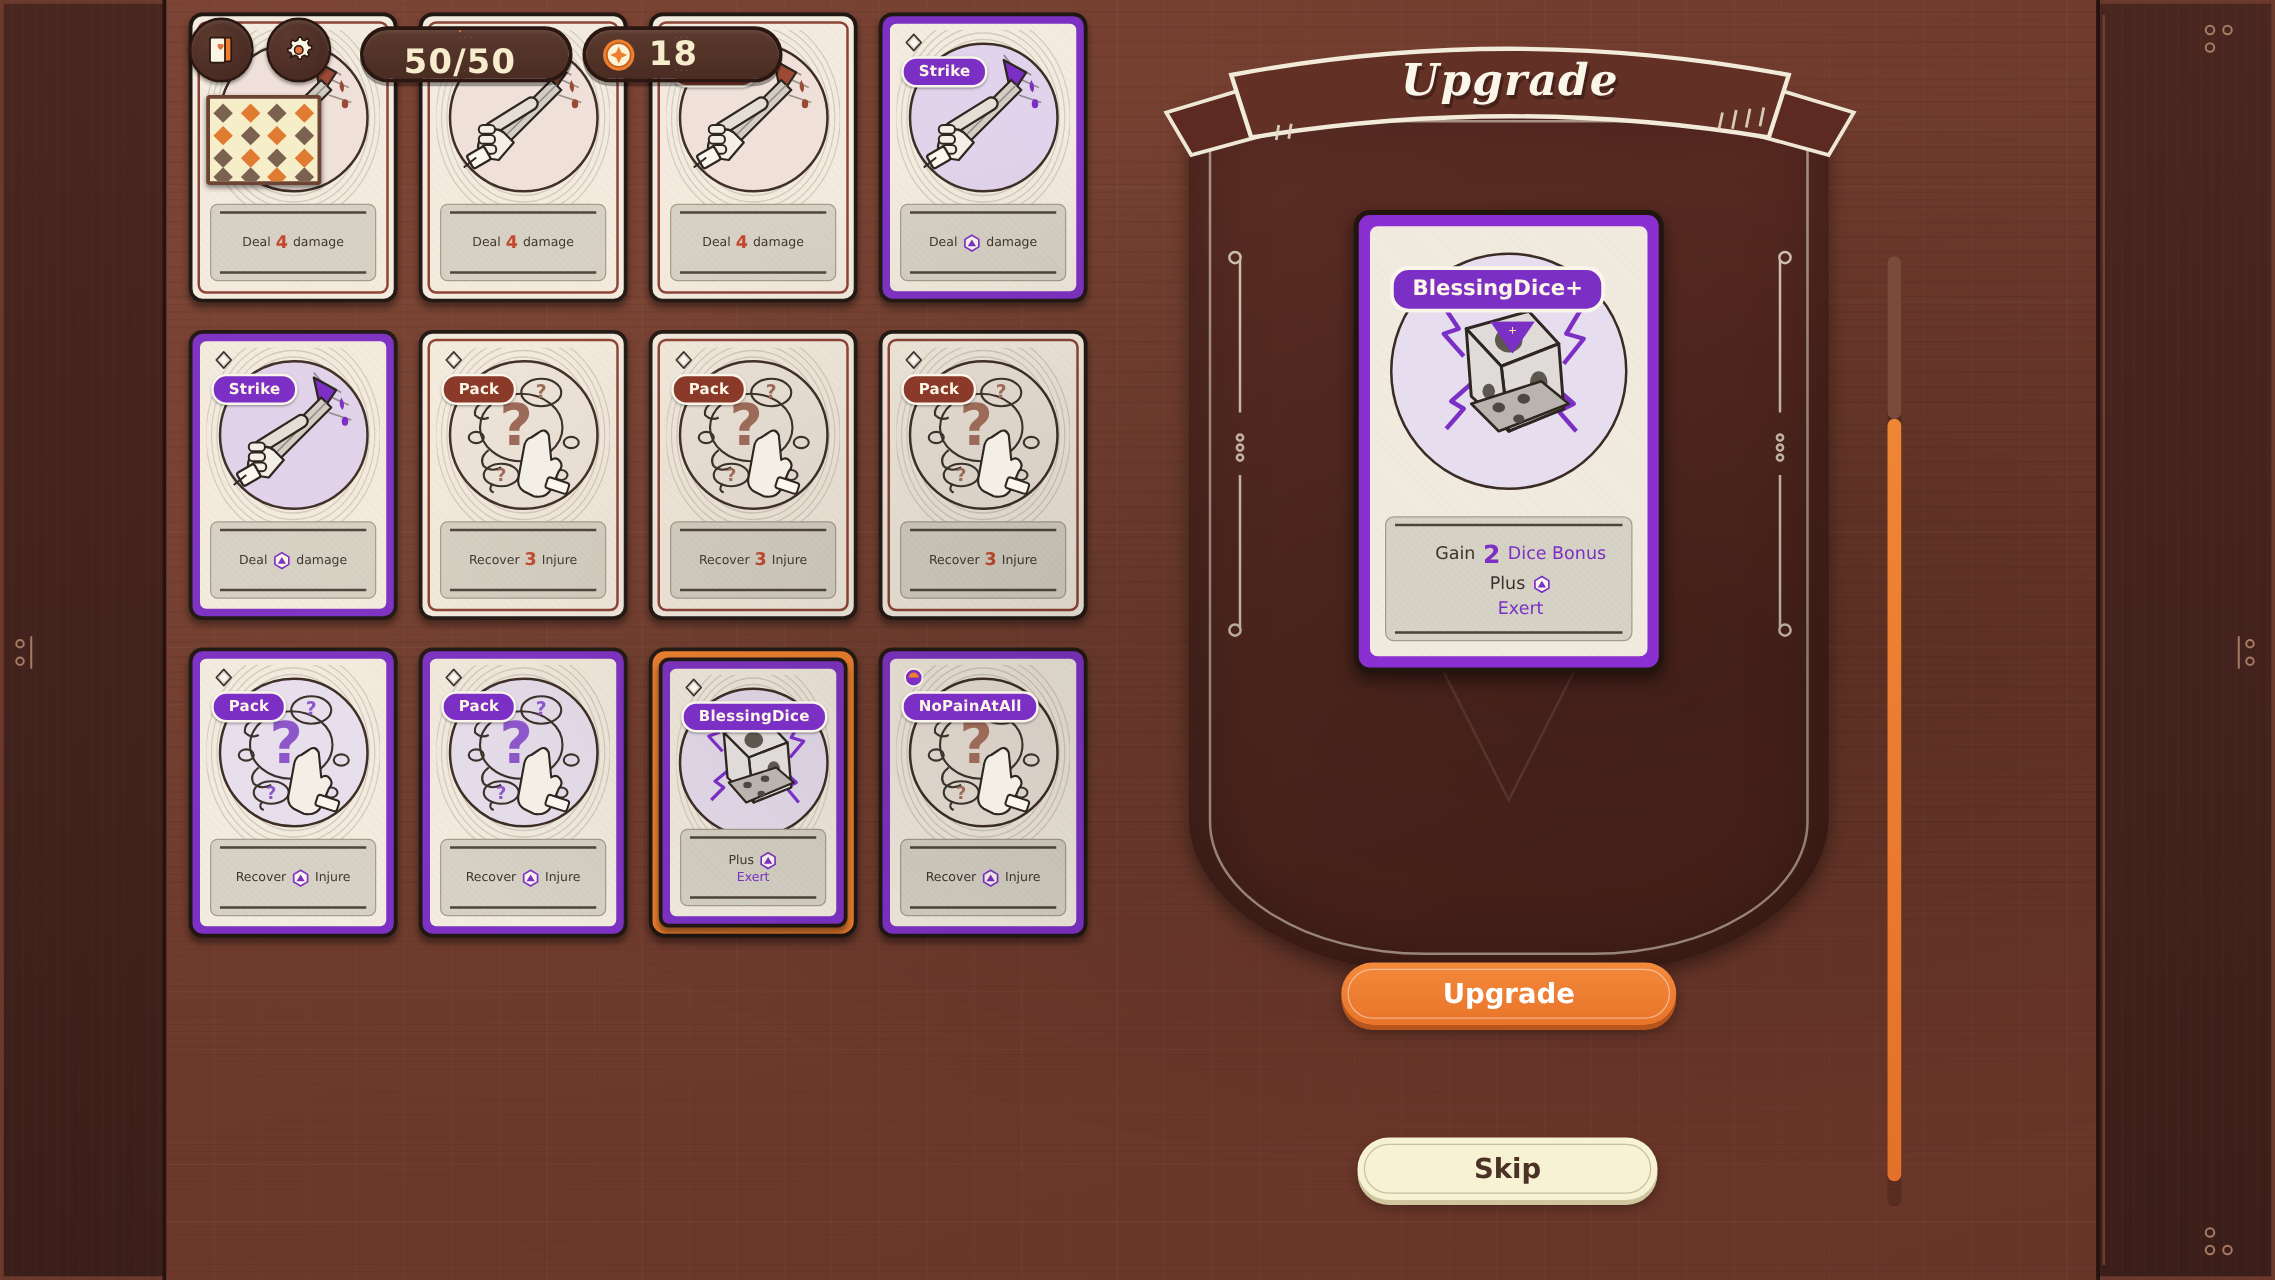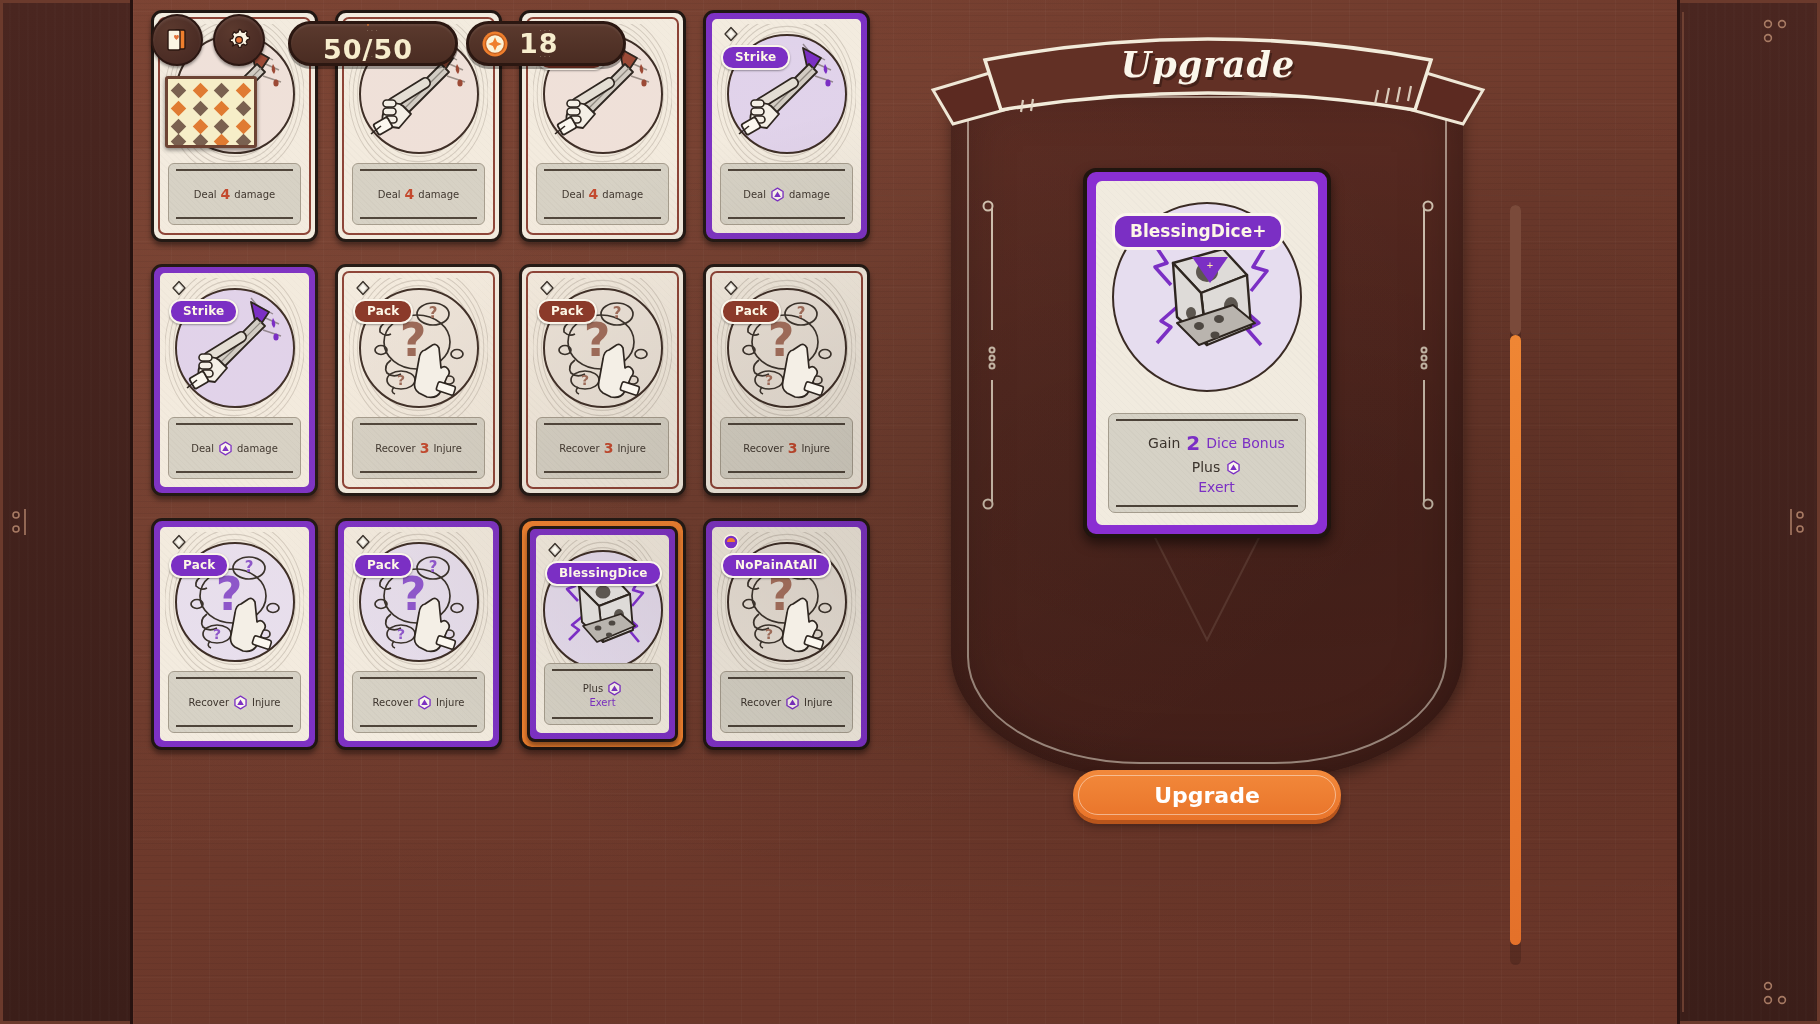--- a/index.html
+++ b/index.html
@@ -1294,20 +1294,23 @@
             <div class="desc-rule-b"></div>
           </div>
 
         </div>
       </div>
 
       <button class="btn-upgrade">
         <span class="btn-label">Upgrade</span>
       </button>
 
+      <button class="btn-skip">
+        <span class="btn-label">Skip</span>
+      </button>
 
     </div>
 
     <div class="scrollbar">
       <div class="scroll-track-top"></div>
       <div class="scroll-thumb"></div>
     </div>
 
   </div>
 </div>

